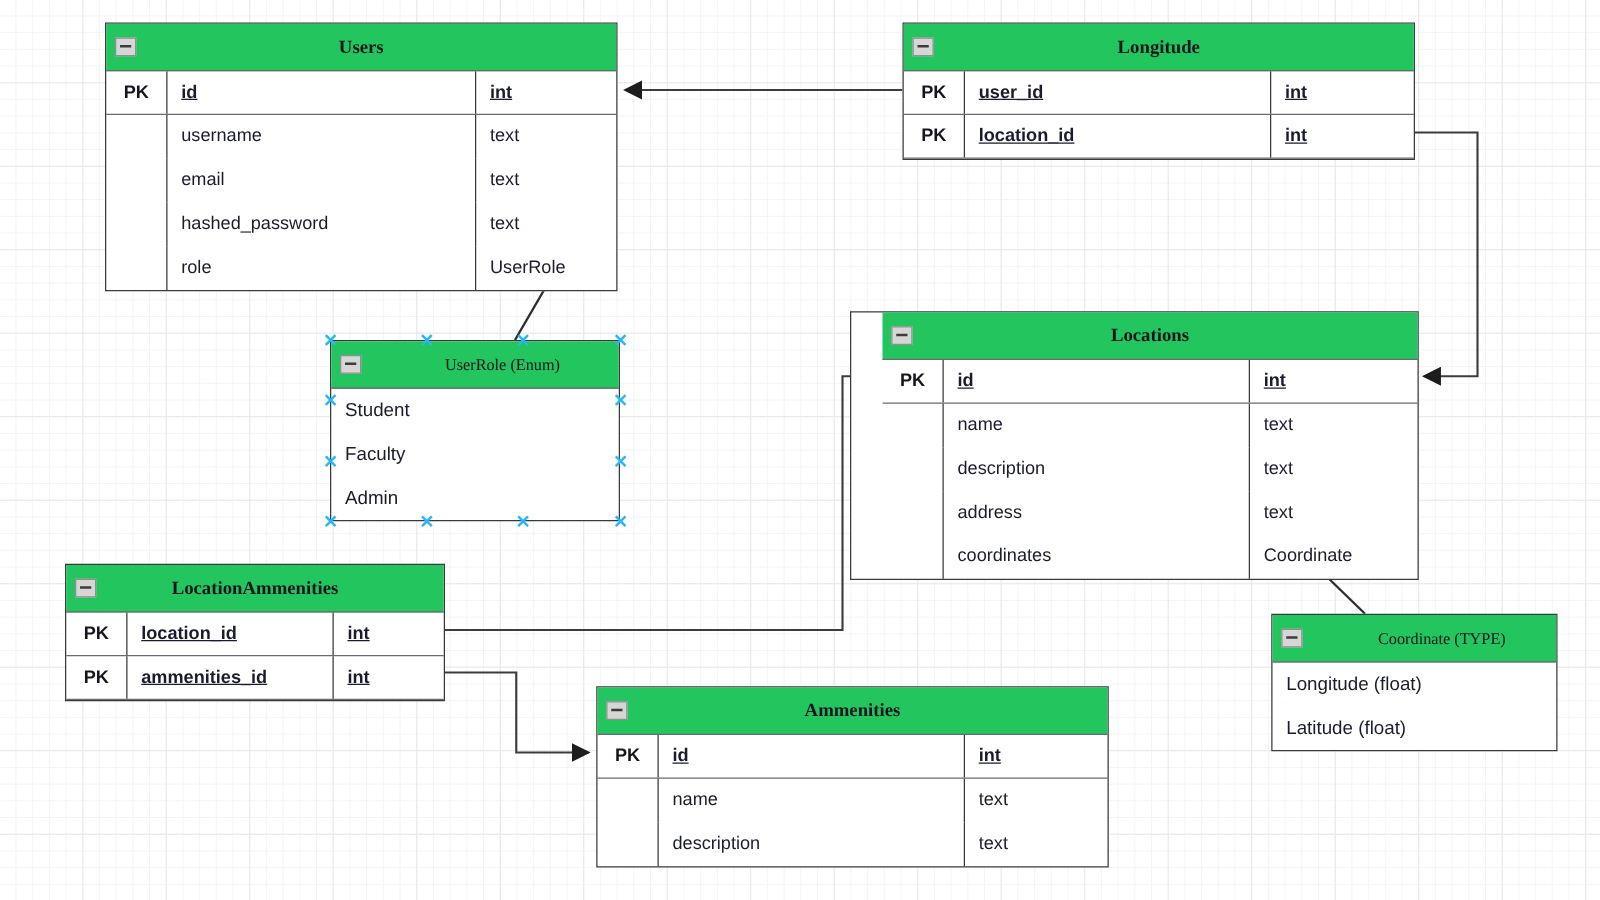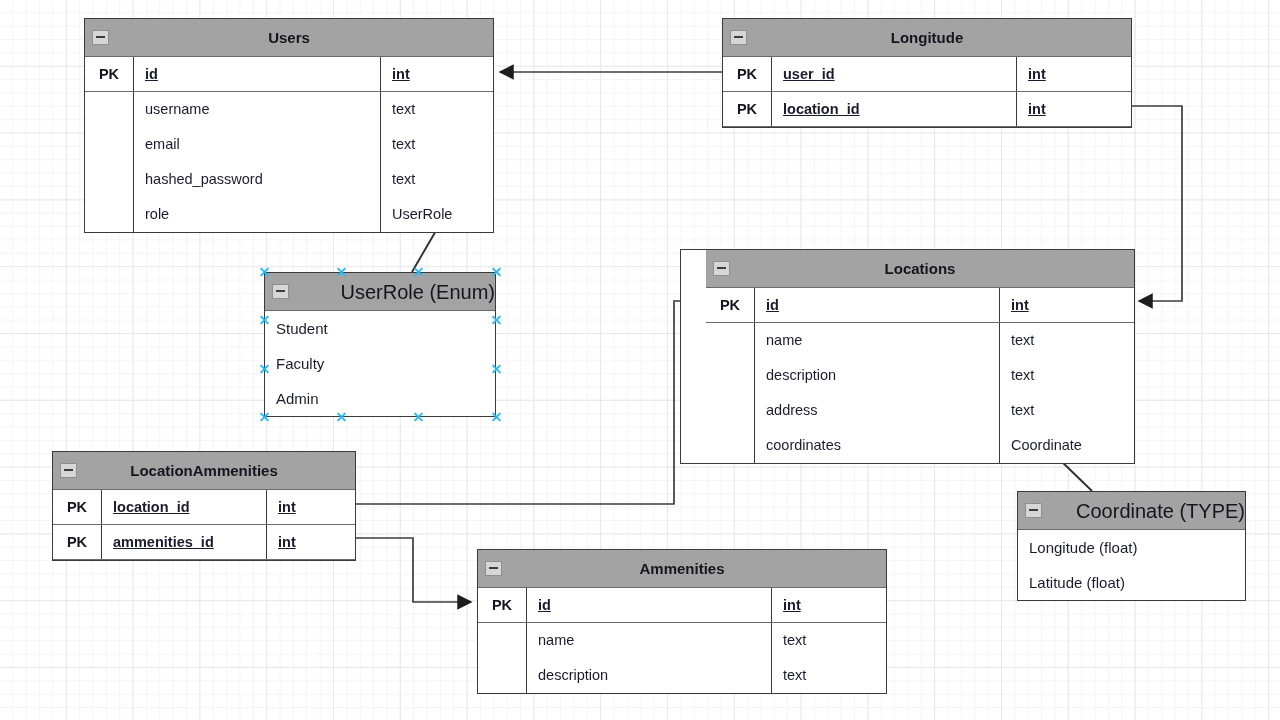--- a/index.html
+++ b/index.html
@@ -54,27 +54,28 @@
   .ent-title {
     position: relative;
     box-sizing: border-box;
     height: 38px;
     line-height: 38px;
     text-align: center;
     font-weight: bold;
     font-size: 15px;
     color: #15151f;
     border-bottom: 1.6px solid #6b6b6b;
-    background: #a3a3a3;
+    background: #22c55e;
     white-space: nowrap;
+    font-family: Liberation Serif, serif;
   }
   .ent-title.plain {
     font-weight: normal;
-    font-size: 20px;
-    text-align: right;
+    font-size: 13px;
+    text-align: center;
     padding-left: 44px;
   }
 
   .collapse-icon {
     position: absolute;
     left: 7px;
     top: 50%;
     margin-top: -8px;
     width: 17px;
     height: 15px;

